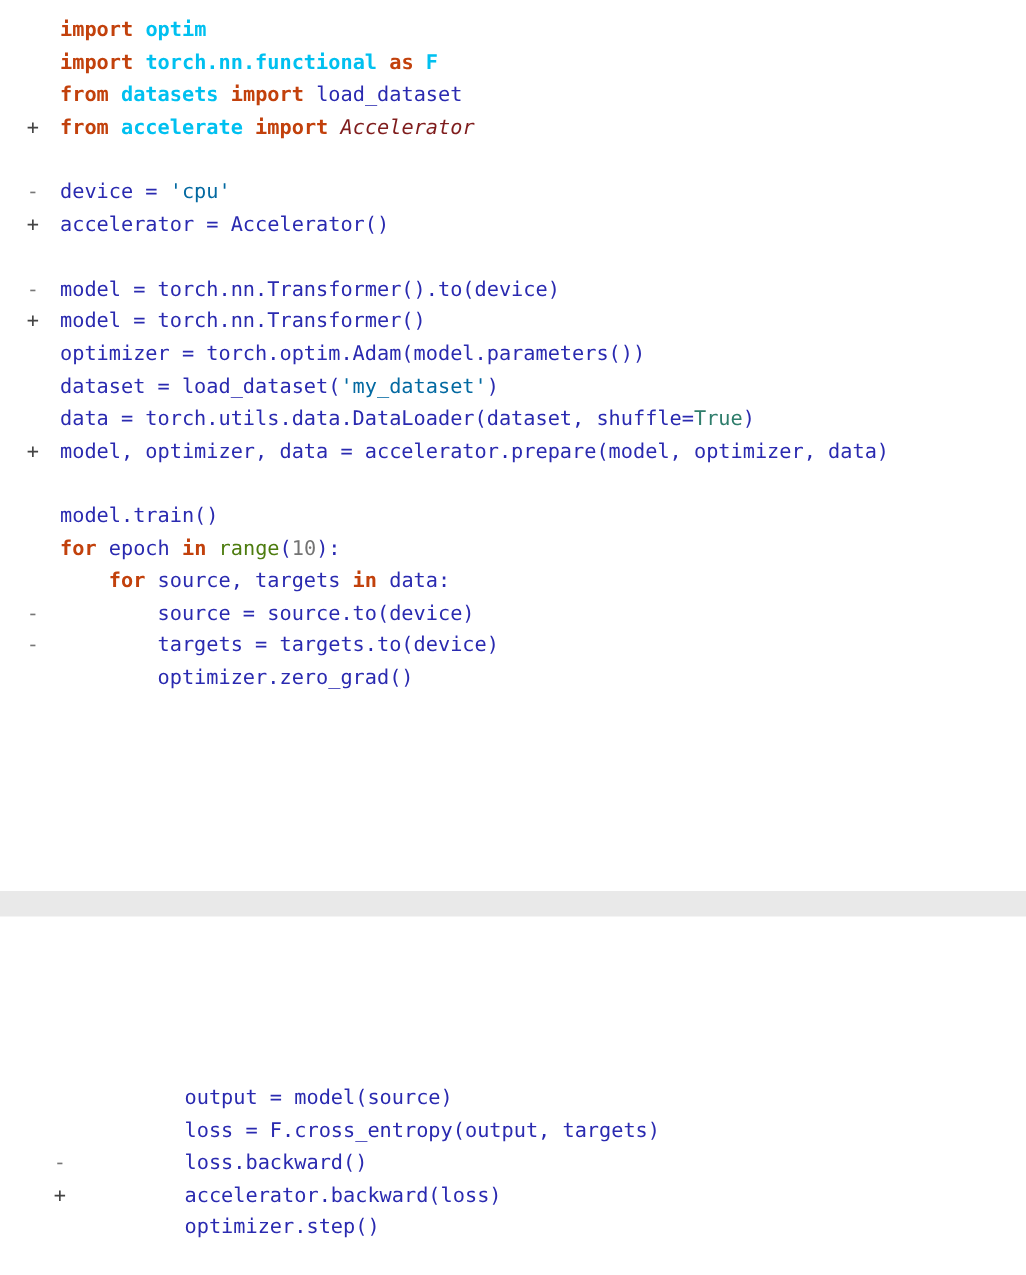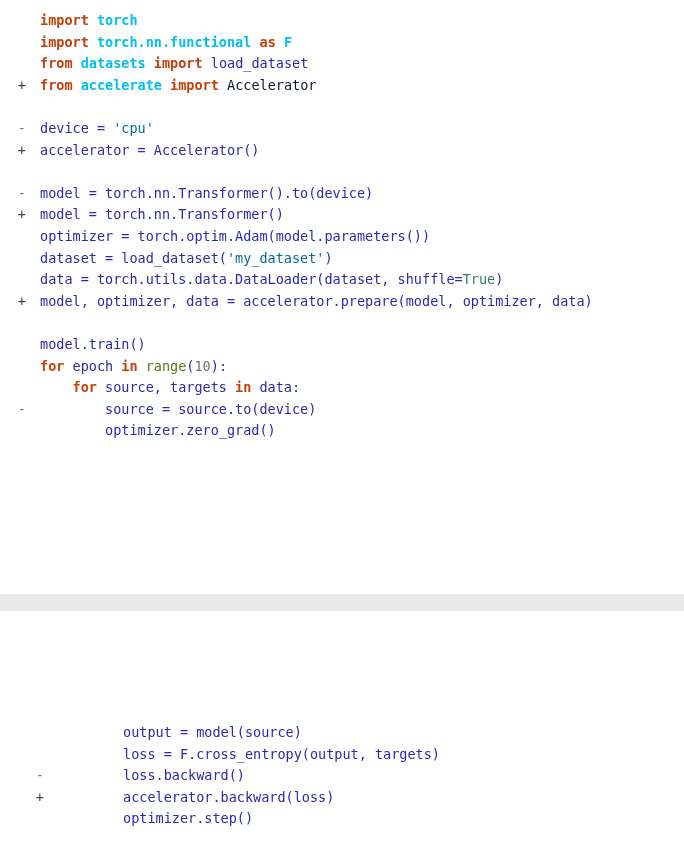--- a/index.html
+++ b/index.html
@@ -42,21 +42,21 @@
   }
   .gutter.minus { color: #777777; }
   .gutter.plus  { color: #444444; }
 
   .code-text { display: inline-block; padding-left: 14px; }
 
   
   .tok-kw   { color: #c2410c; font-weight: bold; }
   .tok-mod  { color: #00c0f0; font-weight: bold; }
   .tok-name { color: #2a2ab0; }
-  .tok-cls  { color: #0f172a; }
+  .tok-cls  { color: #7f1d1d; font-style: italic; }
   .tok-str  { color: #0369a1; }
   .tok-num  { color: #737373; }
   .tok-bool { color: #2e7d6b; }
   .tok-fn   { color: #4d7c0f; }
   .tok-plain{ color: #2a2ab0; }
 
   .spacer-band {
     position: absolute;
     left: 0;
     width: 684px;
@@ -65,39 +65,40 @@
 
   .lines-top   { position: absolute; left: 0; top: 10px; width: 684px; }
   .lines-bot   { position: absolute; left: 18px; top: 722px; width: 684px; }
 </style>
 </head>
 <body>
 
 <div id="code-block">
 
   <div class="lines-top">
-      <div class="code-line"><span class="gutter">&nbsp;</span><span class="code-text"><span class="tok-kw">import</span><span class="tok-plain"> </span><span class="tok-mod">torch</span></span></div>
+      <div class="code-line"><span class="gutter">&nbsp;</span><span class="code-text"><span class="tok-kw">import</span><span class="tok-plain"> </span><span class="tok-mod">optim</span></span></div>
       <div class="code-line"><span class="gutter">&nbsp;</span><span class="code-text"><span class="tok-kw">import</span><span class="tok-plain"> </span><span class="tok-mod">torch.nn.functional</span><span class="tok-plain"> </span><span class="tok-kw">as</span><span class="tok-plain"> </span><span class="tok-mod">F</span></span></div>
       <div class="code-line"><span class="gutter">&nbsp;</span><span class="code-text"><span class="tok-kw">from</span><span class="tok-plain"> </span><span class="tok-mod">datasets</span><span class="tok-plain"> </span><span class="tok-kw">import</span><span class="tok-plain"> </span><span class="tok-name">load_dataset</span></span></div>
       <div class="code-line"><span class="gutter plus">+</span><span class="code-text"><span class="tok-kw">from</span><span class="tok-plain"> </span><span class="tok-mod">accelerate</span><span class="tok-plain"> </span><span class="tok-kw">import</span><span class="tok-plain"> </span><span class="tok-cls">Accelerator</span></span></div>
       <div class="code-line"><span class="gutter">&nbsp;</span><span class="code-text">&nbsp;</span></div>
       <div class="code-line"><span class="gutter minus">-</span><span class="code-text"><span class="tok-name">device = </span><span class="tok-str">'cpu'</span></span></div>
       <div class="code-line"><span class="gutter plus">+</span><span class="code-text"><span class="tok-name">accelerator = Accelerator()</span></span></div>
       <div class="code-line"><span class="gutter">&nbsp;</span><span class="code-text">&nbsp;</span></div>
       <div class="code-line"><span class="gutter minus">-</span><span class="code-text"><span class="tok-name">model = torch.nn.Transformer().to(device)</span></span></div>
       <div class="code-line"><span class="gutter plus">+</span><span class="code-text"><span class="tok-name">model = torch.nn.Transformer()</span></span></div>
       <div class="code-line"><span class="gutter">&nbsp;</span><span class="code-text"><span class="tok-name">optimizer = torch.optim.Adam(model.parameters())</span></span></div>
       <div class="code-line"><span class="gutter">&nbsp;</span><span class="code-text"><span class="tok-name">dataset = load_dataset(</span><span class="tok-str">'my_dataset'</span><span class="tok-name">)</span></span></div>
       <div class="code-line"><span class="gutter">&nbsp;</span><span class="code-text"><span class="tok-name">data = torch.utils.data.DataLoader(dataset, shuffle=</span><span class="tok-bool">True</span><span class="tok-name">)</span></span></div>
       <div class="code-line"><span class="gutter plus">+</span><span class="code-text"><span class="tok-name">model, optimizer, data = accelerator.prepare(model, optimizer, data)</span></span></div>
       <div class="code-line"><span class="gutter">&nbsp;</span><span class="code-text">&nbsp;</span></div>
       <div class="code-line"><span class="gutter">&nbsp;</span><span class="code-text"><span class="tok-name">model.train()</span></span></div>
       <div class="code-line"><span class="gutter">&nbsp;</span><span class="code-text"><span class="tok-kw">for</span><span class="tok-name"> epoch </span><span class="tok-kw">in</span><span class="tok-plain"> </span><span class="tok-fn">range</span><span class="tok-name">(</span><span class="tok-num">10</span><span class="tok-name">):</span></span></div>
       <div class="code-line"><span class="gutter">&nbsp;</span><span class="code-text"><span class="tok-plain">    </span><span class="tok-kw">for</span><span class="tok-name"> source, targets </span><span class="tok-kw">in</span><span class="tok-name"> data:</span></span></div>
       <div class="code-line"><span class="gutter minus">-</span><span class="code-text"><span class="tok-name">        source = source.to(device)</span></span></div>
+      <div class="code-line"><span class="gutter minus">-</span><span class="code-text"><span class="tok-name">        targets = targets.to(device)</span></span></div>
       <div class="code-line"><span class="gutter">&nbsp;</span><span class="code-text"><span class="tok-name">        optimizer.zero_grad()</span></span></div>
     </div>
 
   <div class="spacer-band" style="top: 594px; height: 17px; background: rgb(233, 233, 233);"></div>
 
   <div class="lines-bot">
       <div class="code-line"><span class="gutter">&nbsp;</span><span class="code-text"><span class="tok-name">        output = model(source)</span></span></div>
       <div class="code-line"><span class="gutter">&nbsp;</span><span class="code-text"><span class="tok-name">        loss = F.cross_entropy(output, targets)</span></span></div>
       <div class="code-line"><span class="gutter minus">-</span><span class="code-text"><span class="tok-name">        loss.backward()</span></span></div>
       <div class="code-line"><span class="gutter plus">+</span><span class="code-text"><span class="tok-name">        accelerator.backward(loss)</span></span></div>

